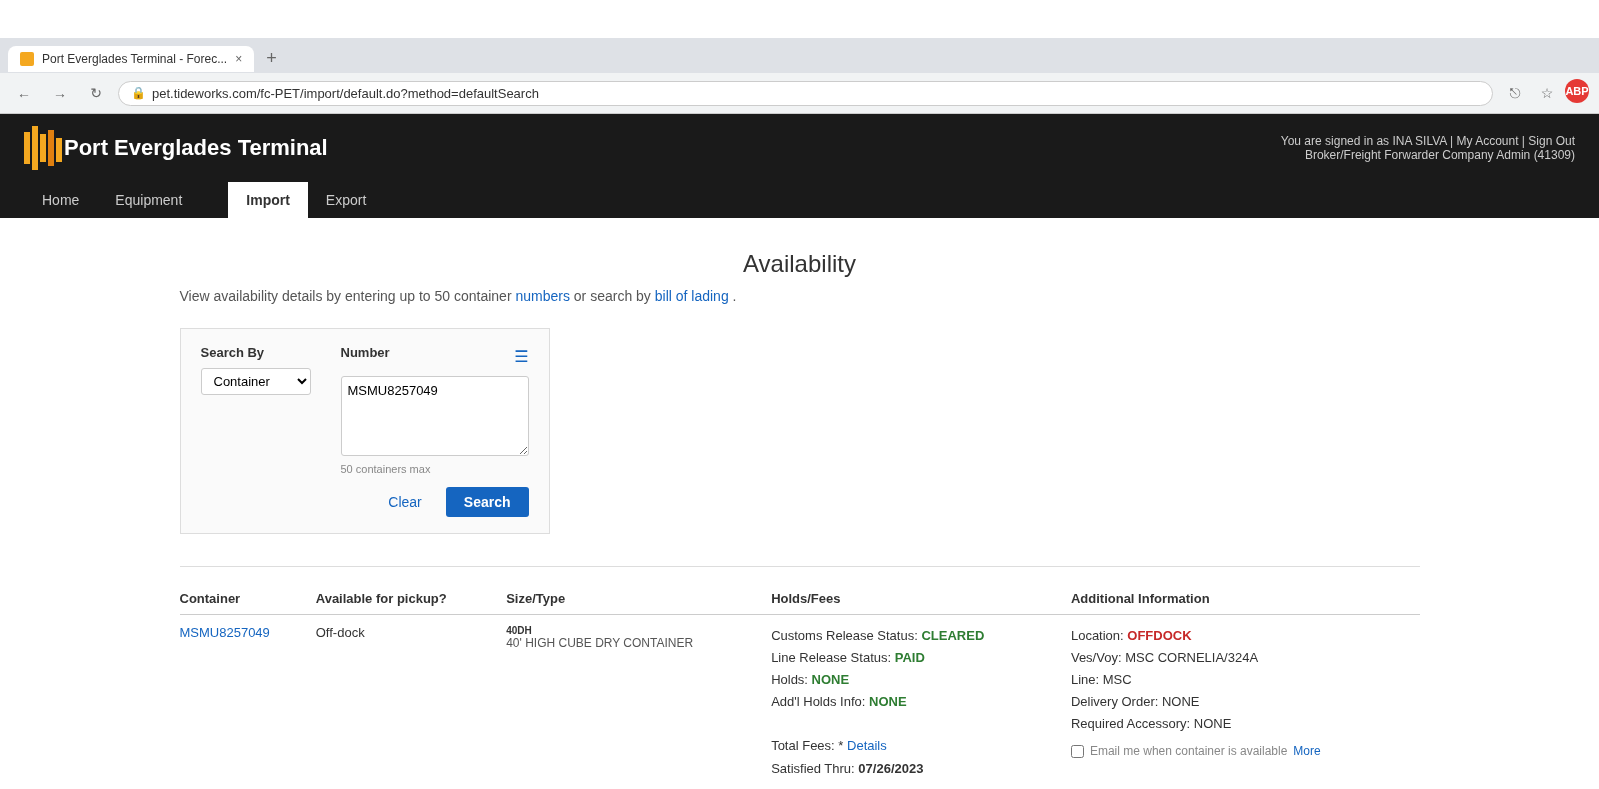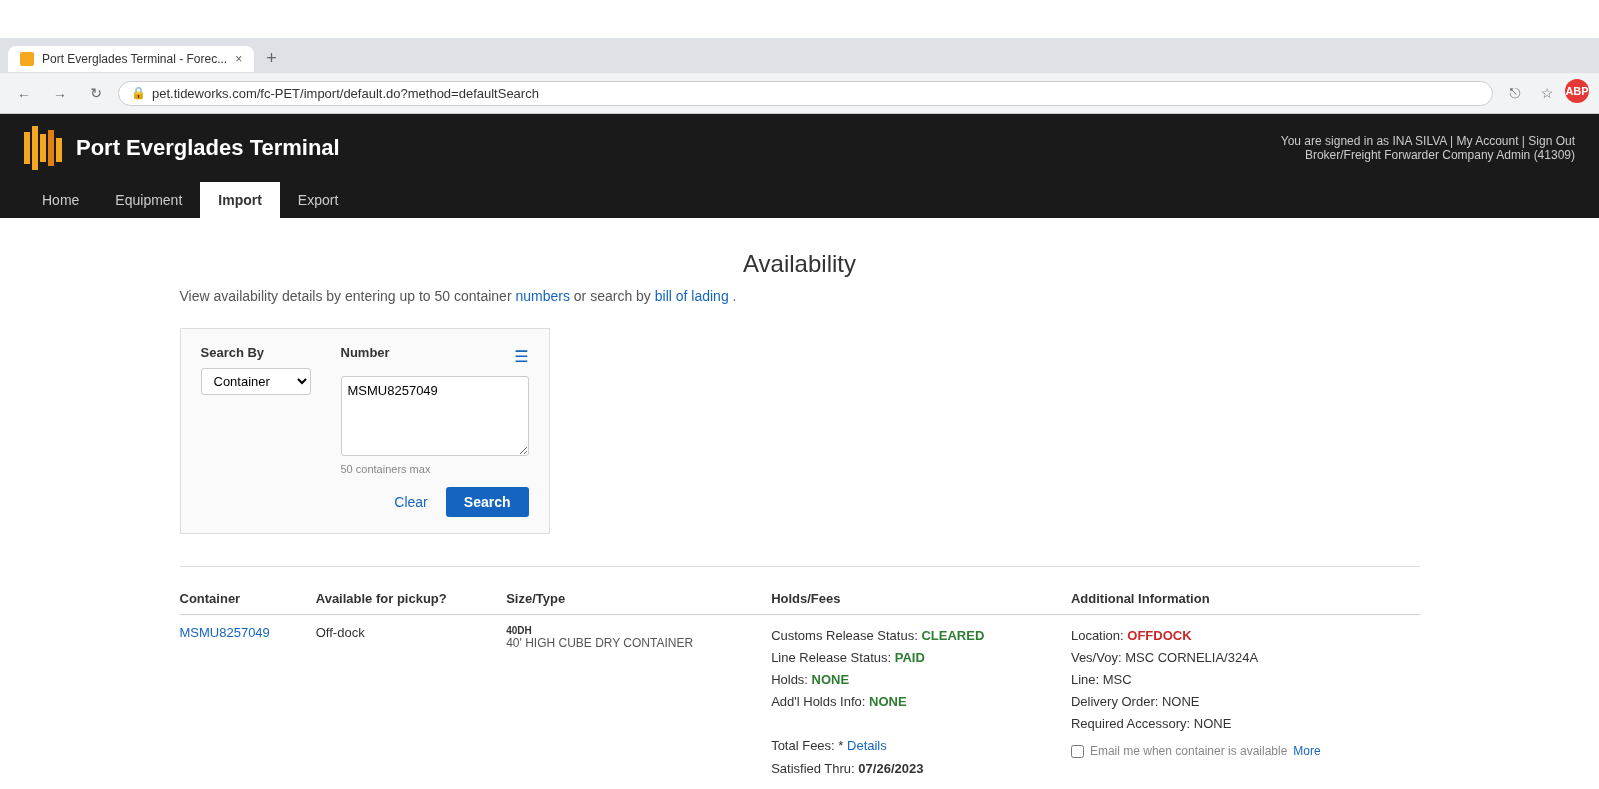--- a/index.html
+++ b/index.html
@@ -109,21 +109,20 @@
     }
     .app-header-top {
       display: flex;
       align-items: center;
       padding: 12px 24px;
       justify-content: space-between;
     }
     .app-logo-area {
       display: flex;
       align-items: center;
-      gap: 12px;
     }
     .app-logo-icon {
       width: 40px;
       height: 44px;
     }
     .app-title {
       font-size: 22px;
       font-weight: bold;
       color: #fff;
     }
@@ -147,20 +146,21 @@
       color: #ccc;
       cursor: pointer;
       font-size: 14px;
       text-decoration: none;
       display: block;
     }
     .nav-item.active {
       background: #fff;
       color: #333;
       font-weight: bold;
+      margin-left: 28px;
     }
 
     
     .main-content {
       padding: 32px 80px;
       max-width: 1400px;
       margin: 0 auto;
     }
 
     .page-title {
@@ -234,21 +234,21 @@
       font-family: Arial, sans-serif;
     }
     .textarea-hint {
       font-size: 11px;
       color: #888;
       margin-top: 4px;
     }
     .search-form-actions {
       display: flex;
       justify-content: flex-end;
-      gap: 8px;
+      gap: 14px;
       margin-top: 12px;
     }
     .btn-clear {
       background: transparent;
       border: none;
       color: #1565c0;
       cursor: pointer;
       font-size: 14px;
       padding: 6px 10px;
     }

